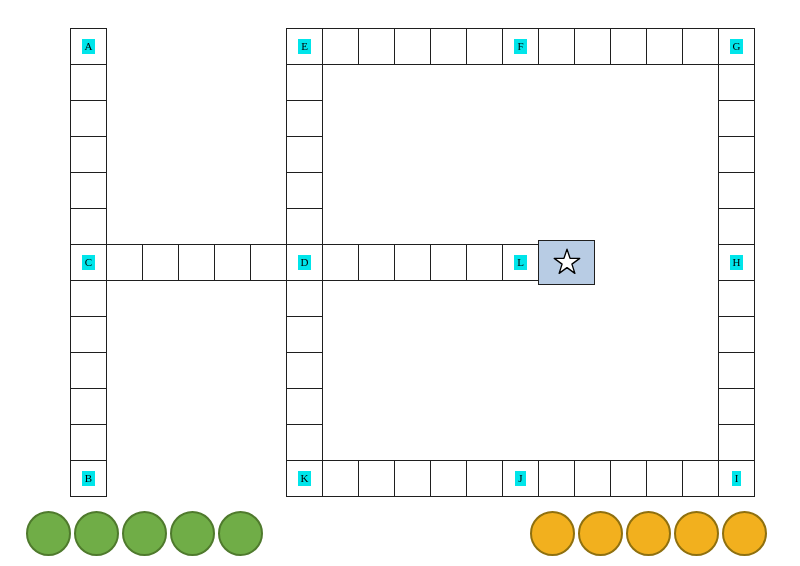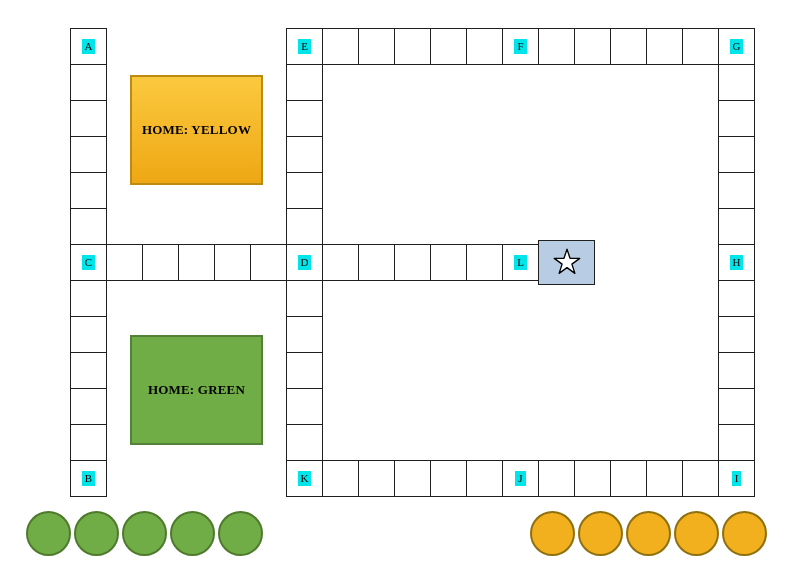--- a/index.html
+++ b/index.html
@@ -149,26 +149,20 @@
       <div class="cell" style="left: 322px; top: 244px;"></div>
       <div class="cell" style="left: 358px; top: 244px;"></div>
       <div class="cell" style="left: 394px; top: 244px;"></div>
       <div class="cell" style="left: 430px; top: 244px;"></div>
       <div class="cell" style="left: 466px; top: 244px;"></div>
       <div class="cell" style="left: 502px; top: 244px;">
         <span class="cell-label">L</span>
       </div>
     </div>
 
-  <div class="home home-yellow" style="background: linear-gradient(rgb(251, 201, 63), rgb(239, 167, 20)); border-color: rgb(188, 139, 16);">
-    <span>HOME: YELLOW</span>
-  </div>
-  <div class="home home-green" style="background: rgb(112, 173, 71); border-color: rgb(83, 129, 53);">
-    <span>HOME: GREEN</span>
-  </div>
 
   <div class="star-cell" style="background: rgb(184, 204, 228); border-color: rgb(31, 31, 31);">
     <svg width="32" height="33" viewBox="0 0 30 32" aria-hidden="true">
       <polygon points="15,3 17.94,11.96 27.36,11.98 19.76,17.55 22.64,26.52 15,21 7.36,26.52 10.24,17.55 2.64,11.98 12.06,11.96" fill="#ffffff" stroke="#000000" stroke-width="1.3" stroke-linejoin="round"></polygon>
     </svg>
   </div>
 
   <div id="green-pieces">
       <div class="piece" style="left: 26px; background: rgb(112, 173, 71); border-color: rgb(79, 122, 45);"></div>
       <div class="piece" style="left: 74px; background: rgb(112, 173, 71); border-color: rgb(79, 122, 45);"></div>

